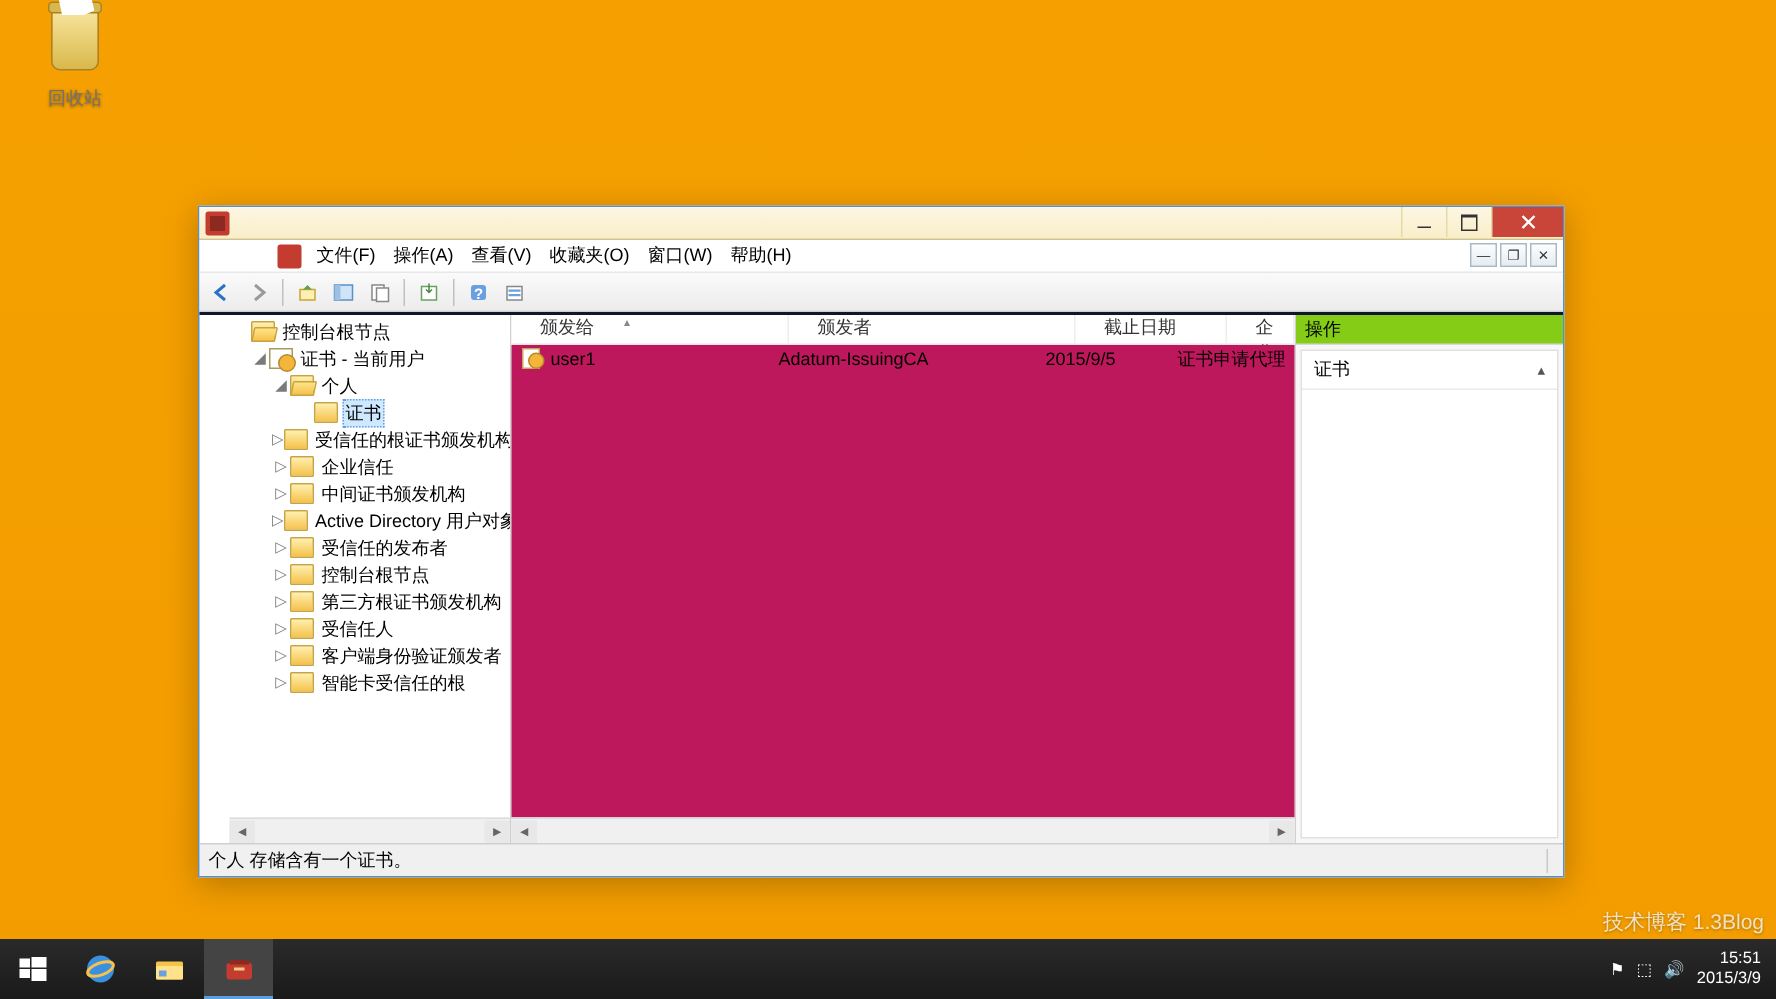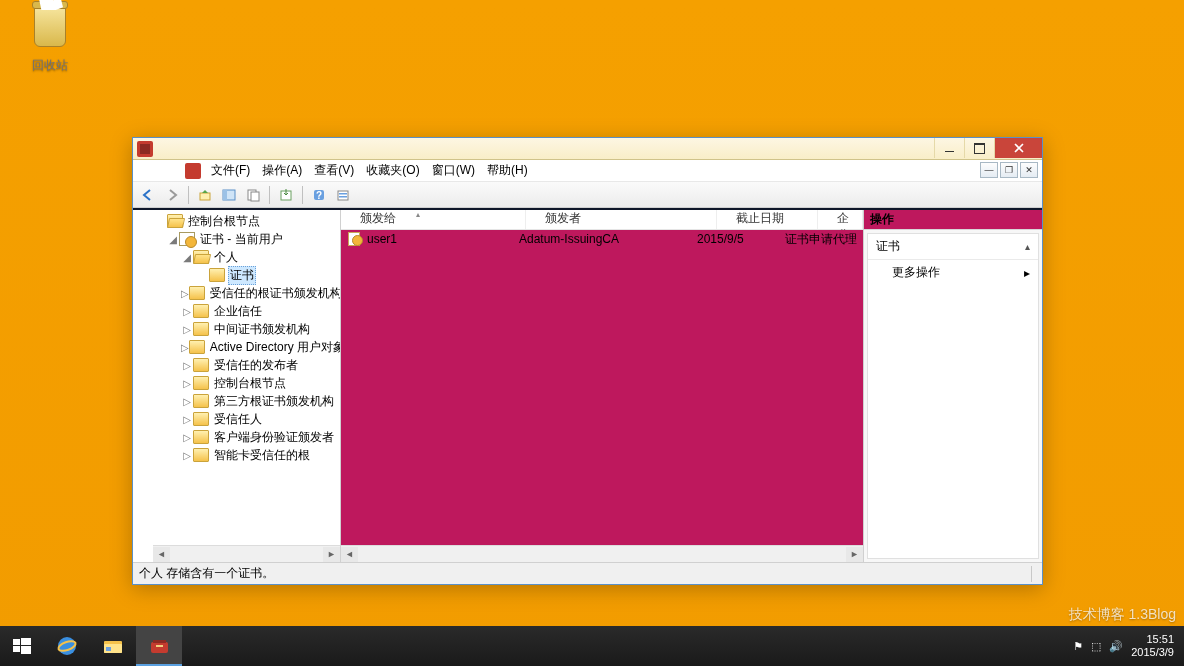--- a/index.html
+++ b/index.html
@@ -56,21 +56,21 @@
   .list-header .col { padding:0 6px; display:flex; align-items:flex-start; border-right:1px solid #eee; color:#333;margin-left:13px; }
   .list-header .col .sort { margin-left:20px; color:#888; font-size:8px; }
   .list-body { flex:1; overflow:auto; background:#be185d; }
   .list-row { height:18px; display:flex; align-items:center; }
   .list-row .cell { padding:0 6px; overflow:hidden; text-overflow:ellipsis; white-space:nowrap; }
   .cert-icon { width:16px; height:14px; margin-right:4px; flex-shrink:0; position:relative; }
   .cert-icon::before { content:""; position:absolute; left:1px; top:0; width:10px; height:12px; background:#fff; border:1px solid #c7a858; }
   .cert-icon::after { content:""; position:absolute; right:0; bottom:0; width:9px; height:9px; border-radius:50%; background:#f3b63a; border:1px solid #b88a2a; }
   
   .actions-pane { width:207px; display:flex; flex-direction:column; background:#f7f7f7; }
-  .actions-header { height:20px; background:#be185d; border-bottom:1px solid #d8d8d8; padding:0 6px; display:flex; align-items:center; font-weight:bold; }
+  .actions-header { height:20px; background:#84cc16; border-bottom:1px solid #d8d8d8; padding:0 6px; display:flex; align-items:center; font-weight:normal; }
   .actions-body { flex:1; background:#fff; margin:3px; border:1px solid #e0e0e0; }
   .action-group-title { padding:4px 8px; border-bottom:1px solid #eaeaea; display:flex; align-items:center; justify-content:space-between; cursor:pointer; }
   .action-group-title .arr { font-size:10px; color:#555; }
   .action-item { padding:4px 8px 4px 24px; cursor:pointer; display:flex; justify-content:space-between; align-items:center; }
   
   .statusbar { height:22px; border-top:1px solid #d0d0d0; background:#f0f0f0; display:flex; align-items:center; padding:0 6px; }
   .statusbar .sep { width:1px; height:16px; background:#c8c8c8; margin:0 4px; }
   
   .taskbar { position:absolute; left:0; right:0; bottom:0; height:40px; background:linear-gradient(#2a2a2a,#1a1a1a); display:flex; align-items:center; }
   .start { width:44px; height:40px; display:flex; align-items:center; justify-content:center; cursor:pointer; }
@@ -288,24 +288,20 @@
       </div>
     </div>
 
     <div class="actions-pane">
       <div class="actions-header">操作</div>
       <div class="actions-body">
         <div class="action-group-title">
           <span>证书</span>
           <span class="arr">▴</span>
         </div>
-        <div class="action-item">
-          <span>更多操作</span>
-          <span>▸</span>
-        </div>
       </div>
     </div>
   </div>
 
   <div class="statusbar">
     <span>个人 存储含有一个证书。</span>
     <span class="sep" style="margin-left:auto"></span>
   </div>
 </div>
 

